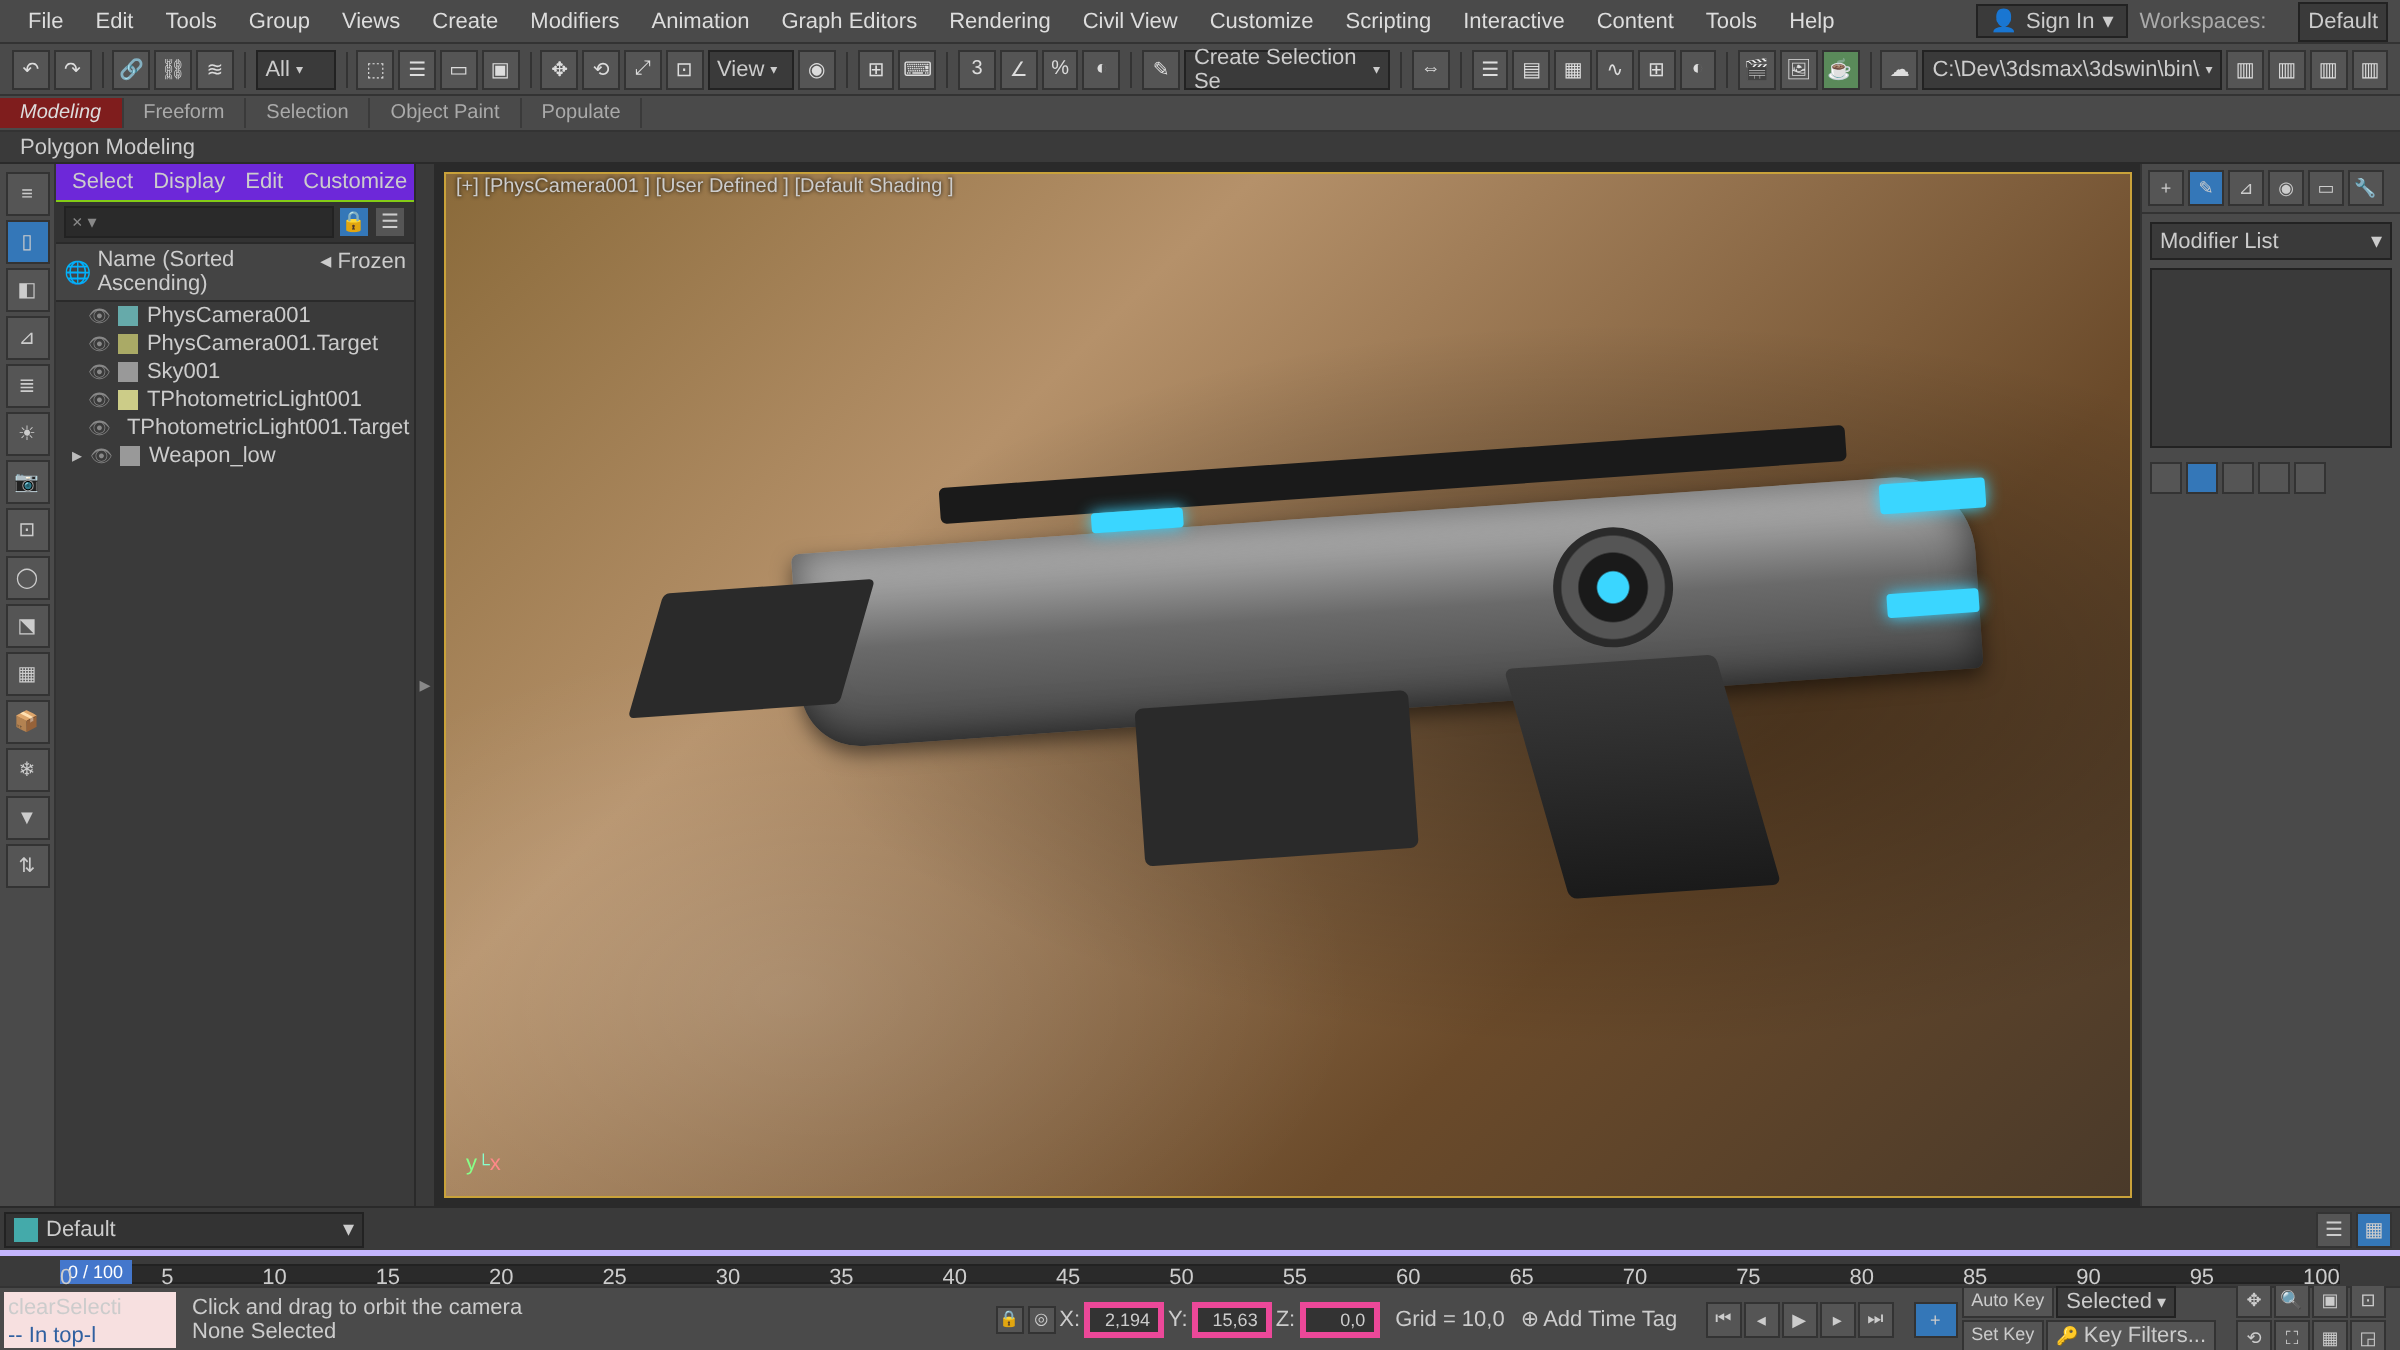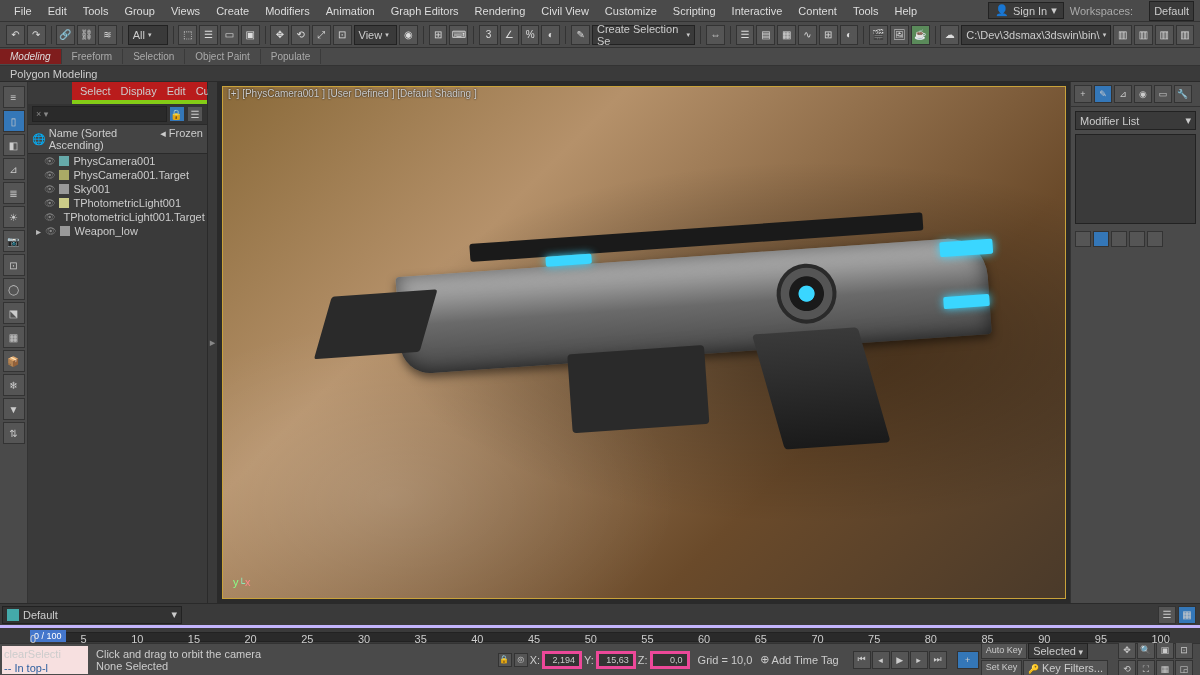--- a/index.html
+++ b/index.html
@@ -18,21 +18,21 @@
 .ribbon .tab { padding: 2px 10px; color: #aaa; font-size: 10px; border-right: 1px solid #3a3a3a; cursor:pointer;}
 .ribbon .tab.active { background: #7f1d1d; color: #ddd; font-style: italic; }
 .ribbon2 { background: #3a3a3a; height: 16px; display: flex; align-items: center; padding: 0 10px; font-size: 10px; color: #aaa; border-bottom: 1px solid #2a2a2a;}
 
 .main { flex: 1; display: flex; min-height: 0; }
 .left-tools { width: 28px; background: #4a4a4a; border-right: 1px solid #333; display: flex; flex-direction: column; align-items: center; padding-top: 4px; gap: 2px; }
 .ltool { width: 22px; height: 22px; background: #555; border: 1px solid #333; display: flex; align-items: center; justify-content: center; cursor: pointer; font-size:10px;}
 .ltool.active { background: #3477b8; }
 
 .explorer { width: 180px; background: #3a3a3a; border-right: 1px solid #2a2a2a; display: flex; flex-direction: column; }
-.exp-menu { display: flex; gap: 10px; padding: 3px 8px; background: #b91c1c; border-bottom: 4px solid #84cc16; font-size: 10px; margin-left: 44px; }
+.exp-menu { display: flex; gap: 10px; padding: 3px 8px; background: #6d28d9; border-bottom: 1px solid #84cc16; font-size: 10px; }
 .exp-menu span { cursor: pointer; color: #ccc; }
 .exp-tools { display: flex; align-items: center; padding: 2px 4px; gap: 2px; background: #333; border-bottom: 1px solid #2a2a2a;}
 .exp-search { flex:1; height:16px; background:#2a2a2a; border:1px solid #222; display:flex; align-items:center; padding: 0 3px; color:#888; font-size:9px;}
 .exp-header { display: flex; background: #444; padding: 2px 4px; font-size: 10px; border-bottom:1px solid #2a2a2a;}
 .exp-header .col1 { flex: 1; display:flex; align-items:center; gap:3px;}
 .exp-list { flex: 1; overflow: auto; }
 .exp-row { display: flex; align-items: center; padding: 1px 4px 1px 16px; gap: 4px; font-size: 10px; color: #bbb; cursor: pointer; }
 .exp-row .eye { color: #888; font-size:9px;}
 .exp-row .ico { width: 10px; height: 10px; display:inline-block;}
 .exp-row .ico.cam { background:#6aa; }

